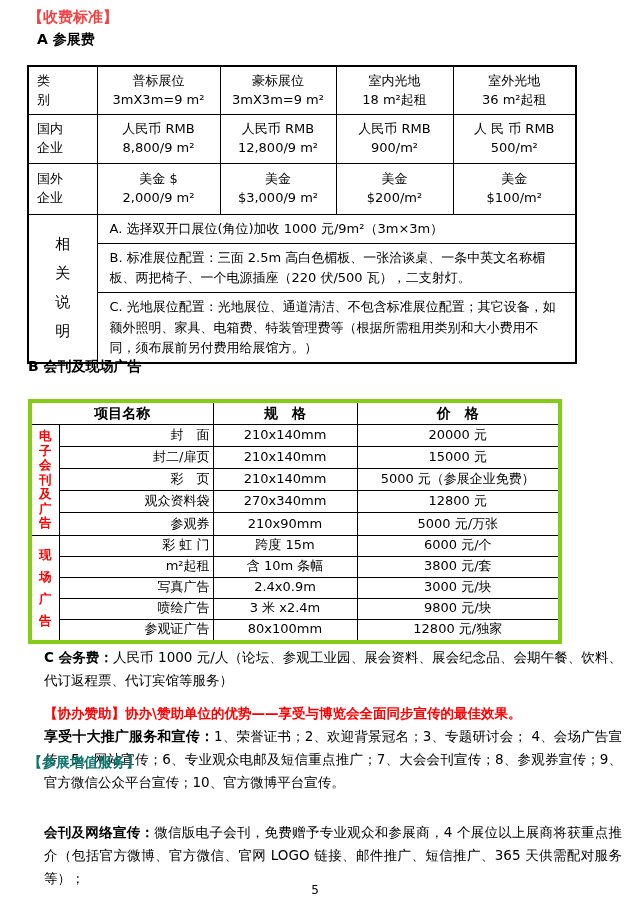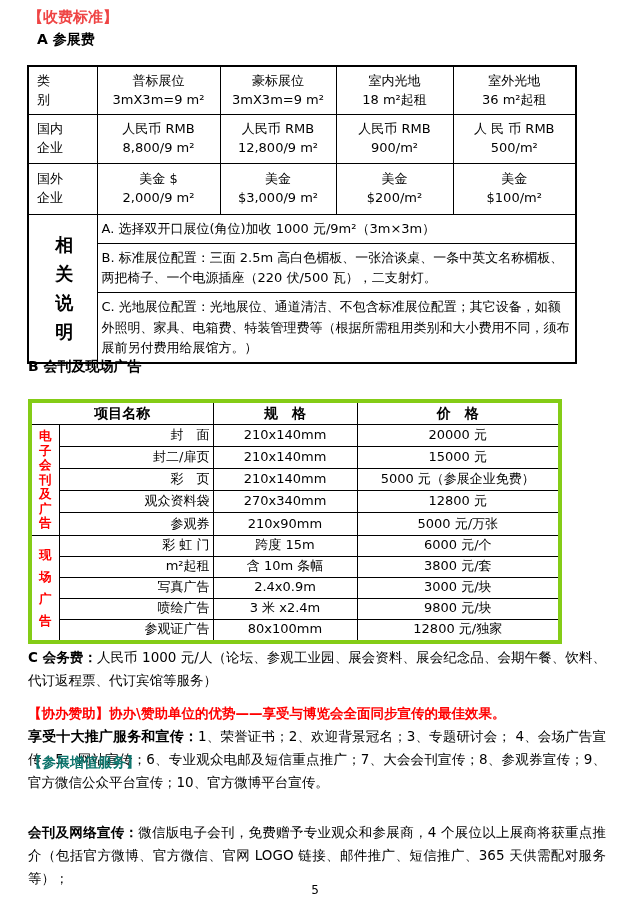--- a/index.html
+++ b/index.html
@@ -16,39 +16,39 @@
   table{border-collapse:collapse;table-layout:fixed;}
   td{border:1px solid #000;vertical-align:middle;line-height:1.45;}
 
   
   .t1{position:absolute;left:27px;top:65px;width:548px;border:2px solid #000;}
   .t1 td{text-align:center;padding:2px 3px;font-size:13px;}
   .t1 .row-h td{height:43px;}
   .t1 .row-d td{height:44px;}
   .t1 .row-f td{height:46px;}
   .t1 td.c0{text-align:left;padding-left:8px;}
-  .t1 td.note{text-align:left;padding:4px 4px;line-height:1.55;height:auto;}
+  .t1 td.note{text-align:left;padding:4px 12px;line-height:1.55;height:auto;}
   .t1 td.vlabel{text-align:center;padding:0;}
-  .vlabel-inner{width:15px;margin:0 auto;line-height:29px;word-break:break-all;font-size:18px;font-weight:bold;}
+  .vlabel-inner{width:15px;margin:0 auto;line-height:29px;word-break:break-all;font-size:15px;}
 
   
   .t2{position:absolute;left:28px;top:399px;width:530px;border:4px solid #84cc16;}
   .t2 td{padding:0 3px;font-size:13px;height:20px;}
   .t2 .th td{font-weight:bold;text-align:center;height:21px;font-size:14px;}
   .t2 td.item{text-align:right;padding-left:27px;}
   .t2 td.spec{text-align:center;}
   .t2 td.price{text-align:center;}
   .t2 td.g{padding:4px;text-align:center;vertical-align:middle;}
   .g-inner{width:14px;margin:0 auto;word-break:break-all;color:#ff0000;font-weight:bold;font-size:12.5px;}
   .g-inner.g0{line-height:14.5px;}
   .g-inner.g1{line-height:22px;}
 
   .h-sub-b{position:absolute;left:28px;top:358px;font-size:14px;font-weight:bold;}
 
-  .para{position:absolute;left:28px;width:578px;line-height:23px;font-size:13.5px;text-align:justify;}
+  .para{position:absolute;left:44px;width:578px;line-height:23px;font-size:13.5px;text-align:justify;}
   .p-c{top:646px;}
   .p-sponsor{top:703px;font-weight:bold;color:#ff0000;font-size:13.5px;line-height:21px;}
   .p-ten{top:725px;}
   .p-ten .lead{font-size:14px;}
   .h-value{position:absolute;left:28px;top:754px;font-size:14px;font-weight:bold;color:#0f766e;}
   .p-journal{top:821px;}
 
   .pageno{position:absolute;left:0;top:883px;width:630px;text-align:center;font-size:12px;}
 </style>
 </head>

